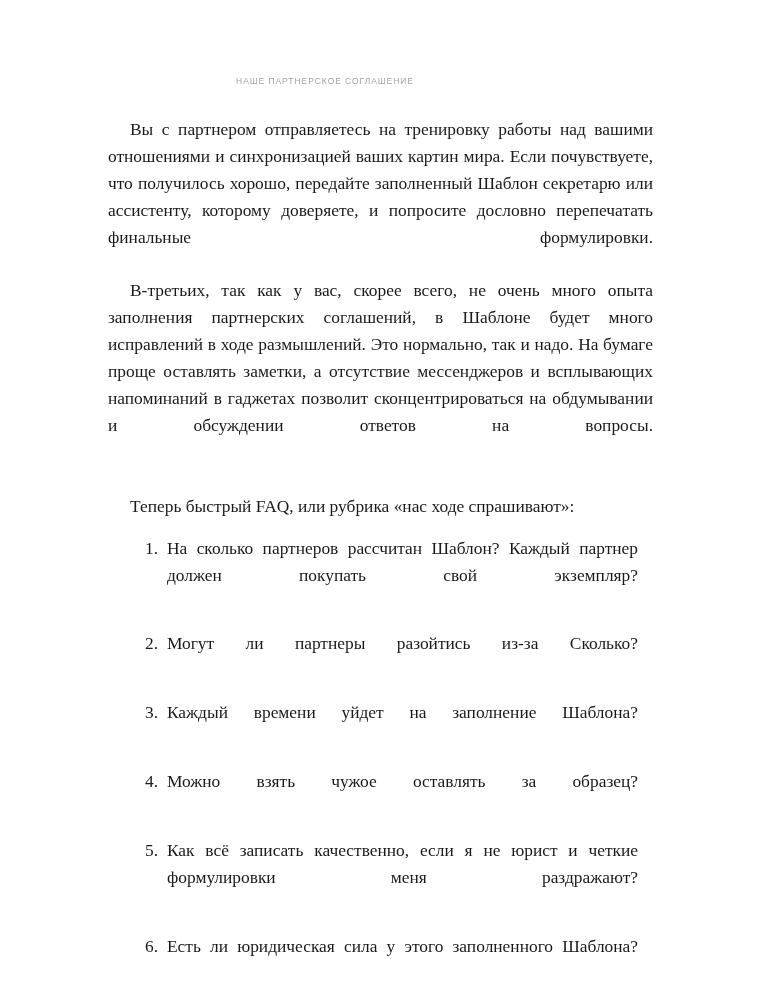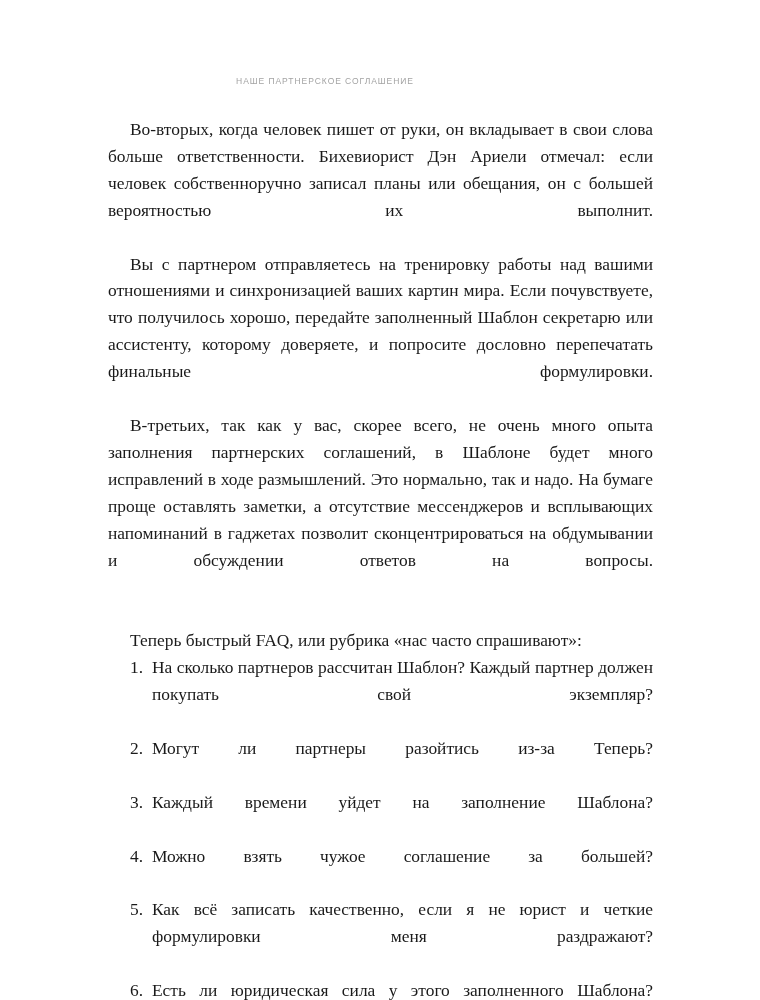--- a/index.html
+++ b/index.html
@@ -81,21 +81,21 @@
 
   ol.faq-list {
     margin: 0;
     padding: 0;
     list-style: none;
     counter-reset: faq;
   }
   ol.faq-list > li {
     counter-increment: faq;
     position: relative;
-    margin: 0;
+    margin: 15px;
     padding-left: 44px;
     font-size: 17.4px;
     line-height: 26.9px;
     text-align: justify;
     text-justify: inter-word;
   }
   ol.faq-list > li::before {
     content: counter(faq) ".";
     position: absolute;
     left: 22px;
@@ -113,34 +113,33 @@
 </style>
 </head>
 <body>
 
 <div class="page">
 
   <div class="running-head">Наше партнерское соглашение</div>
 
   <div class="textblock">
 
-    <p class="body">Во-вторых, когда человек пишет от руки, он вкладывает в свои слова больше ответственности. Бихевиорист Дэн Ариели отмечал: если человек собственноручно записал планы или обещания, он с большей вероятностью их выполнит.</p>
 
     <p class="body">Вы с партнером отправляетесь на тренировку работы над вашими отношениями и синхронизацией ваших картин мира. Если почувствуете, что получилось хорошо, передайте заполненный Шаблон секретарю или ассистенту, которому доверяете, и попросите дословно перепечатать финальные формулировки.</p>
 
     <p class="body">В-третьих, так как у вас, скорее всего, не очень много опыта заполнения партнерских соглашений, в Шаблоне будет много исправлений в ходе размышлений. Это нормально, так и надо. На бумаге проще оставлять заметки, а отсутствие мессенджеров и всплывающих напоминаний в гаджетах позволит сконцентрироваться на обдумывании и обсуждении ответов на вопросы.</p>
 
     <div class="gap-block"></div>
 
-    <p class="faq-intro">Теперь быстрый FAQ, или рубрика «нас часто спрашивают»:</p>
+    <p class="faq-intro">Теперь быстрый FAQ, или рубрика «нас ходе спрашивают»:</p>
 
     <ol class="faq-list">
       <li><span>На сколько партнеров рассчитан Шаблон? Каждый партнер должен покупать свой экземпляр?</span></li>
-      <li><span>Могут ли партнеры разойтись из-за Теперь?</span></li>
+      <li><span>Могут ли партнеры разойтись из-за Сколько?</span></li>
       <li><span>Каждый времени уйдет на заполнение Шаблона?</span></li>
-      <li><span>Можно взять чужое соглашение за большей?</span></li>
+      <li><span>Можно взять чужое оставлять за образец?</span></li>
       <li><span>Как всё записать качественно, если я не юрист и четкие формулировки меня раздражают?</span></li>
       <li><span>Есть ли юридическая сила у этого заполненного Шаблона?</span></li>
 
     </ol>
 
   </div>
 </div>
 
 </body></html>

